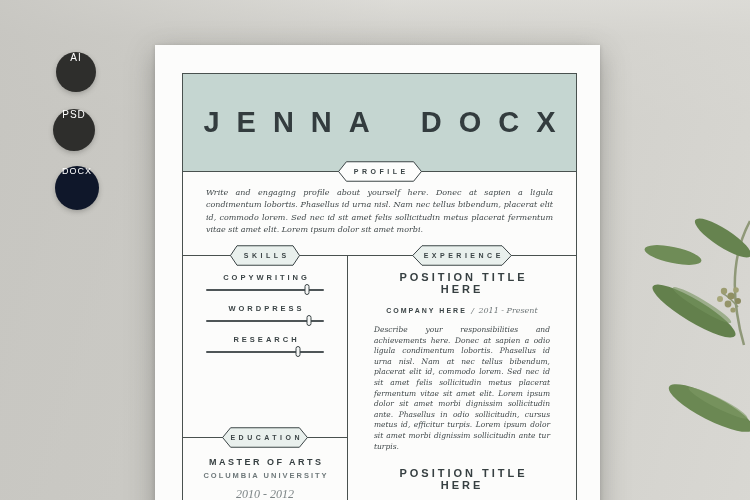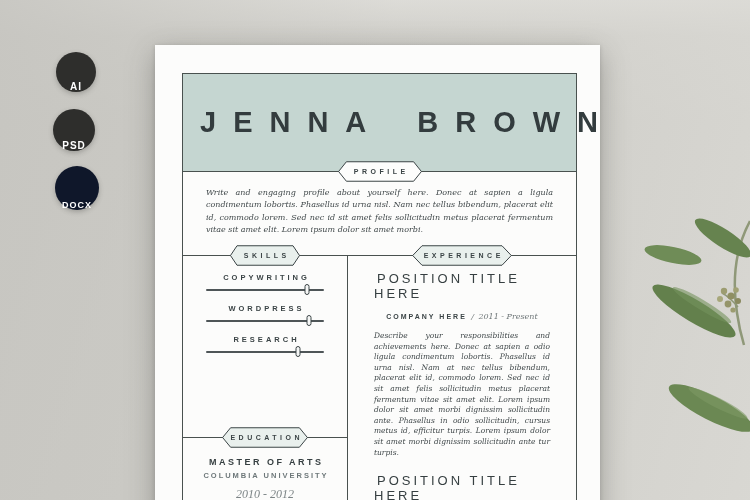--- a/index.html
+++ b/index.html
@@ -6,22 +6,22 @@
   body{
     width:750px;height:500px;position:relative;overflow:hidden;
     font-family:"Liberation Sans",sans-serif;
     background:
       linear-gradient(105deg, rgba(198,197,192,.9) 0%, rgba(207,206,201,.4) 45%, rgba(218,217,212,.9) 100%),
       linear-gradient(180deg,#e6e5e1 0px,#d2d1cc 36px,#cbcac5 120px,#cac9c4 100%);
   }
   
   .fmt-badge{
     position:absolute;border-radius:50%;
-    color:#fff;font-weight:bold;letter-spacing:1px;
-    display:flex;align-items:flex-end;justify-content:center;
+    color:#fff;font-weight:normal;letter-spacing:1px;
+    display:flex;align-items:flex-start;justify-content:center;
     box-shadow:0 2px 5px rgba(60,60,55,.3);
   }
   .fmt-ai  {left:56px;top:52px;width:40px;height:40px;font-size:10px;}
   .fmt-psd {left:53px;top:109px;width:42px;height:42px;font-size:10px;}
   .fmt-docx{left:55px;top:166px;width:44px;height:44px;font-size:9px;}
   
   .paper{
     position:absolute;left:155px;top:45px;width:445px;height:480px;
     background:#fcfcfb;
     box-shadow:0 8px 26px rgba(66,66,60,.38), 0 1px 4px rgba(66,66,60,.22);
@@ -86,21 +86,21 @@
   
   .education-area{border-top:1px solid #49514f;position:relative;flex:1 1 auto;
     padding-top:19px;text-align:center;}
   .edu-degree{font-size:9px;font-weight:bold;letter-spacing:2.5px;text-indent:2.5px;color:#363f41;}
   .edu-school{font-size:7.5px;font-weight:bold;letter-spacing:2px;text-indent:2px;color:#6e787a;margin-top:4px;}
   .edu-dates{font-family:Liberation Serif, serif;font-style:italic;font-size:12px;color:#7b8385;margin-top:7px;}
   
   .position{margin-top:15px;}
   .position:first-of-type{margin-top:17px;}
   .pos-title{
-    text-align:left;font-size:13px;font-weight:normal;
+    text-align:center;font-size:11px;font-weight:bold;
     letter-spacing:3px;text-indent:3px;color:#363f41;
   }
   .pos-sub{text-align:center;margin-top:4px;white-space:nowrap;}
   .pos-company{font-size:7px;font-weight:bold;letter-spacing:2px;color:#3b4446;}
   .pos-sep,.pos-dates{
     font-family:"DejaVu Serif",serif;font-style:italic;font-size:8px;color:#6e7678;
   }
   .pos-desc{margin:8px 0 15px;font-size:7.5px;line-height:10.6px;}
   
   .plant{position:absolute;right:0;top:195px;width:152px;height:305px;pointer-events:none;}
@@ -117,21 +117,21 @@
     </div>
   <div class="fmt-badge fmt-docx" style="background:#0f172a">
       <span>DOCX</span>
     </div>
 </div>
 
 <div class="paper">
   <div class="frame">
 
     <div class="header">
-      <h1 class="name">JENNA BROWN</h1>
+      <h1 class="name">JENNA DOCX</h1>
       <div class="hex hex-profile">
         <svg viewBox="0 0 100 22" preserveAspectRatio="none">
           <polygon points="10,0.8 90,0.8 99.3,11 90,21.2 10,21.2 0.7,11" fill="#fdfdfc" stroke="#3b4446" stroke-width="1" vector-effect="non-scaling-stroke"></polygon>
         </svg>
         <span>PROFILE</span>
       </div>
     </div>
 
     <div class="profile-block">
       <p class="serif-body">Write and engaging profile about yourself here. Donec at sapien a ligula condimentum lobortis. Phasellus id urna nisl. Nam nec tellus bibendum, placerat elit id, commodo lorem. Sed nec id sit amet felis sollicitudin metus placerat fermentum vitae sit amet elit. Lorem ipsum dolor sit amet morbi.</p>

